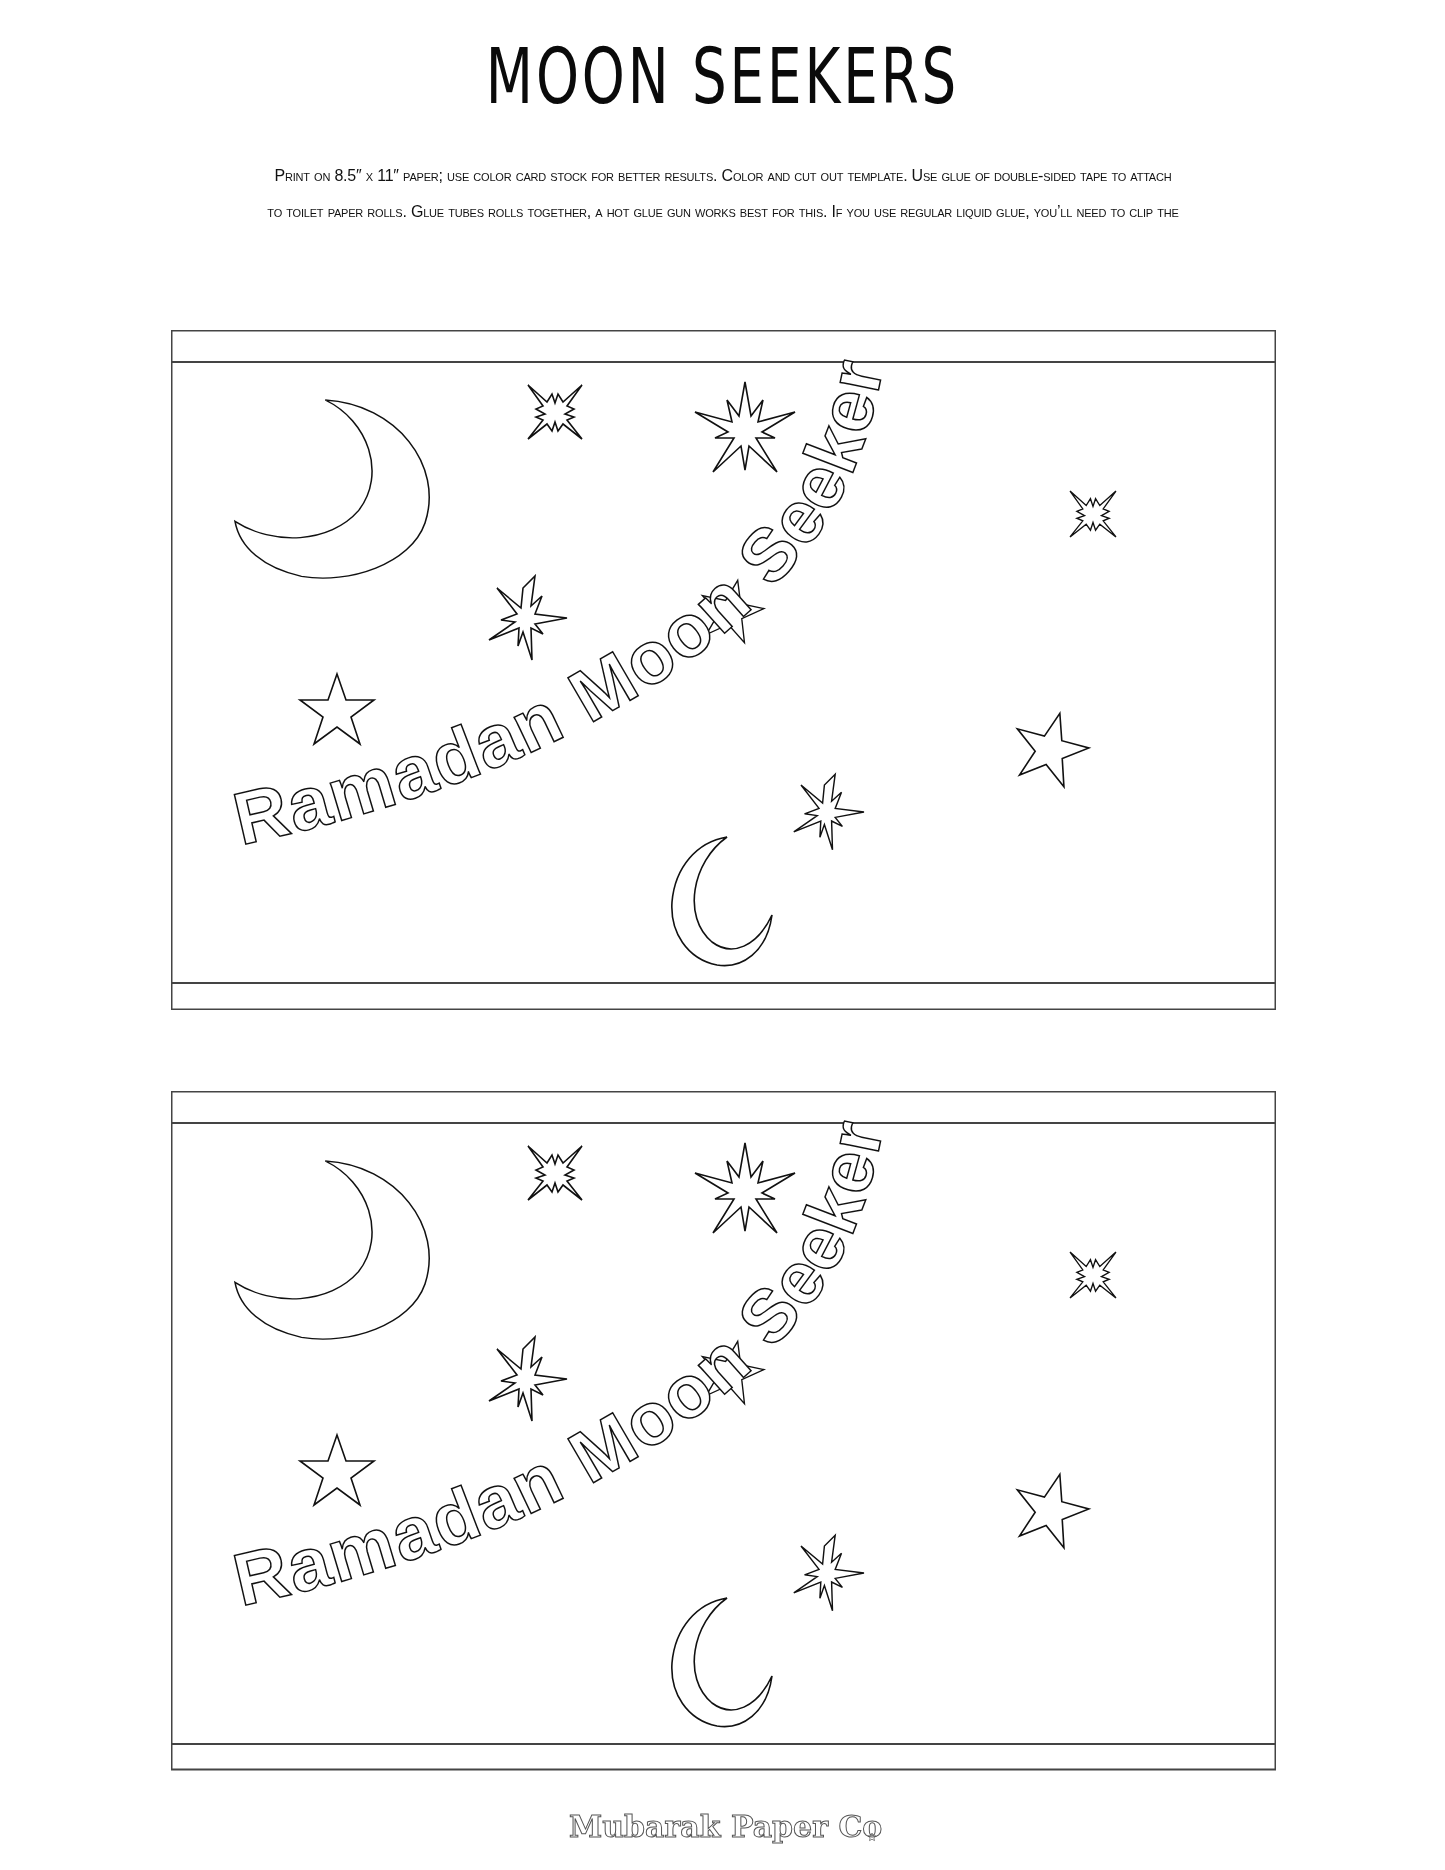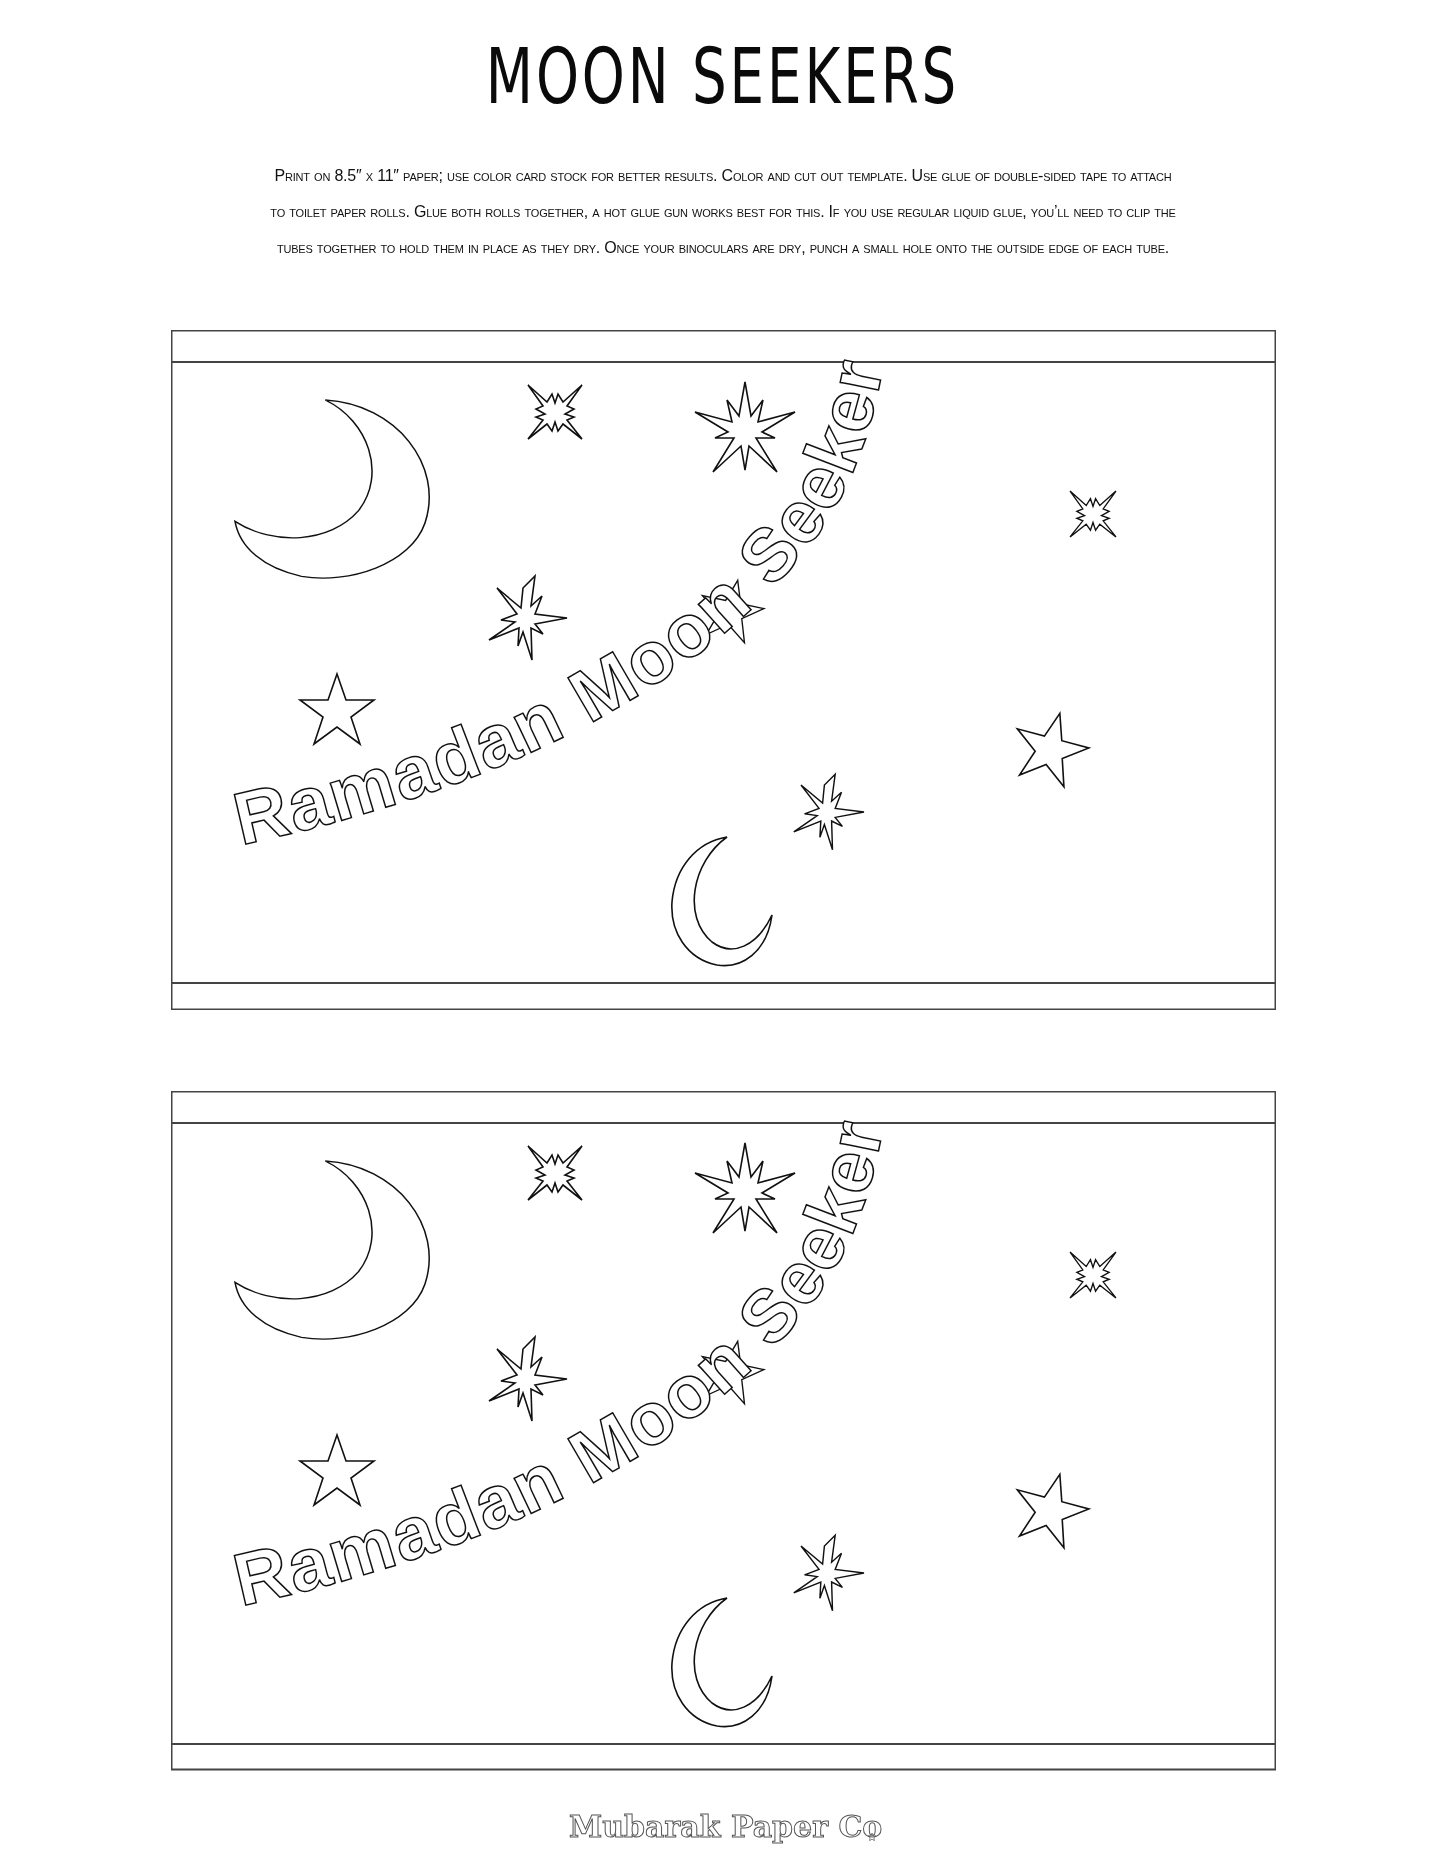--- a/index.html
+++ b/index.html
@@ -23,22 +23,21 @@
   }
   .footer svg { display: inline-block; }
 </style>
 </head>
 <body>
 
 <div class="title">MOON SEEKERS</div>
 
 <div class="instructions">
   <span class="line">Print on 8.5″ x 11″ paper; use color card stock for better results. Color and cut out template. Use glue of double-sided tape to attach</span>
-  <span class="line">to toilet paper rolls. Glue both rolls together, a hot glue gun works best for this. If you use regular liquid glue, you’ll need to clip the</span>
-  <span class="line">tubes together to hold them in place as they dry. Once your binoculars are dry, punch a small hole onto the outside edge of each tube.</span>
+  <span class="line">to toilet paper rolls. Glue tubes rolls together, a hot glue gun works best for this. If you use regular liquid glue, you’ll need to clip the</span>
 </div>
 
 <svg width="0" height="0" style="position:absolute">
   <defs>
 
     <path id="star5" d="M0,-38 L9,-12 L37,-12 L14,5 L23,32 L0,15 L-23,32 L-14,5 L-37,-12 L-9,-12 Z" fill="none" stroke="#111" stroke-width="1.6" stroke-linejoin="miter"></path>
 
     <path id="sparkle" d="M-27,-27 L-8,-10 L-3,-18 L0,-9 L3,-18 L8,-10 L27,-27 L12,-6 L19,-3 L10,2 L19,5 L12,8 L27,27 L8,12 L3,19 L0,10 L-3,19 L-8,12 L-27,27 L-12,8 L-19,5 L-10,2 L-19,-3 L-12,-6 Z" fill="none" stroke="#111" stroke-width="1.6" stroke-linejoin="miter"></path>
 
     <path id="star8" d="M0,-48 L6,-14 L18,-30 L13,-8 L50,-18 L17,2 L30,8 L11,8 L32,42 L4,16 L0,40 L-4,16 L-32,42 L-11,8 L-30,8 L-17,2 L-50,-18 L-13,-8 L-18,-30 L-6,-14 Z" fill="none" stroke="#111" stroke-width="1.6" stroke-linejoin="miter"></path>

